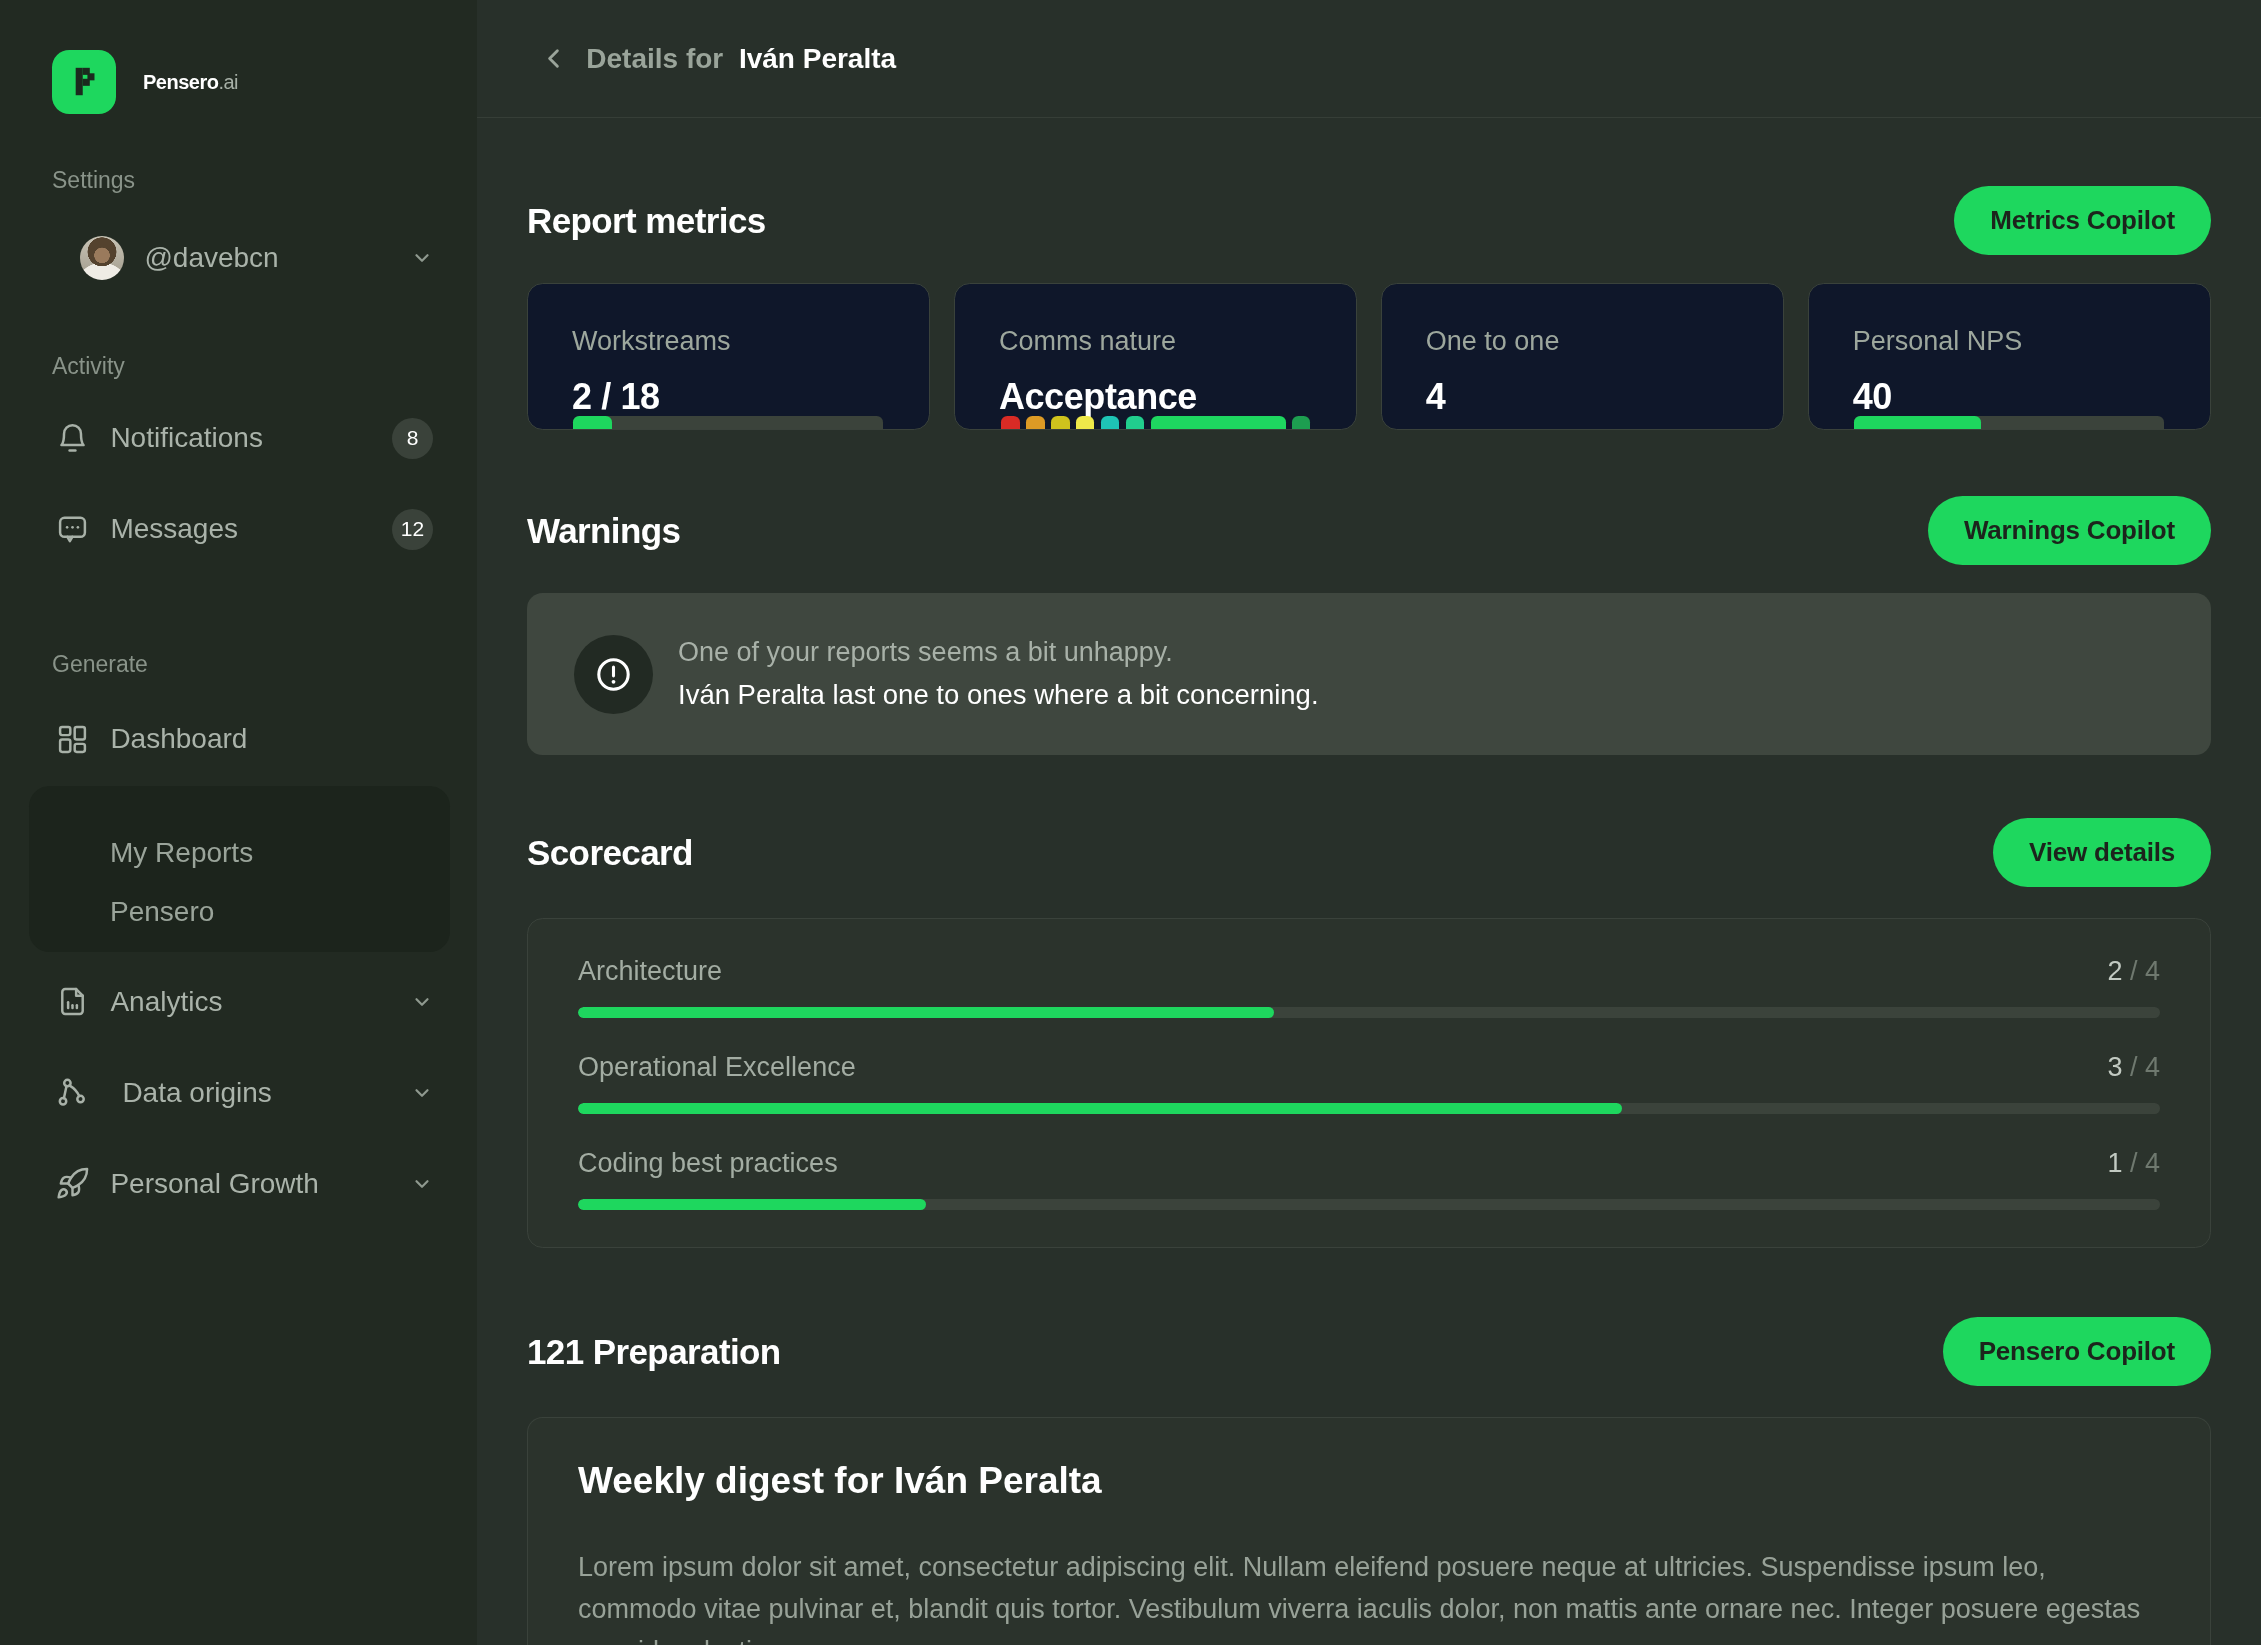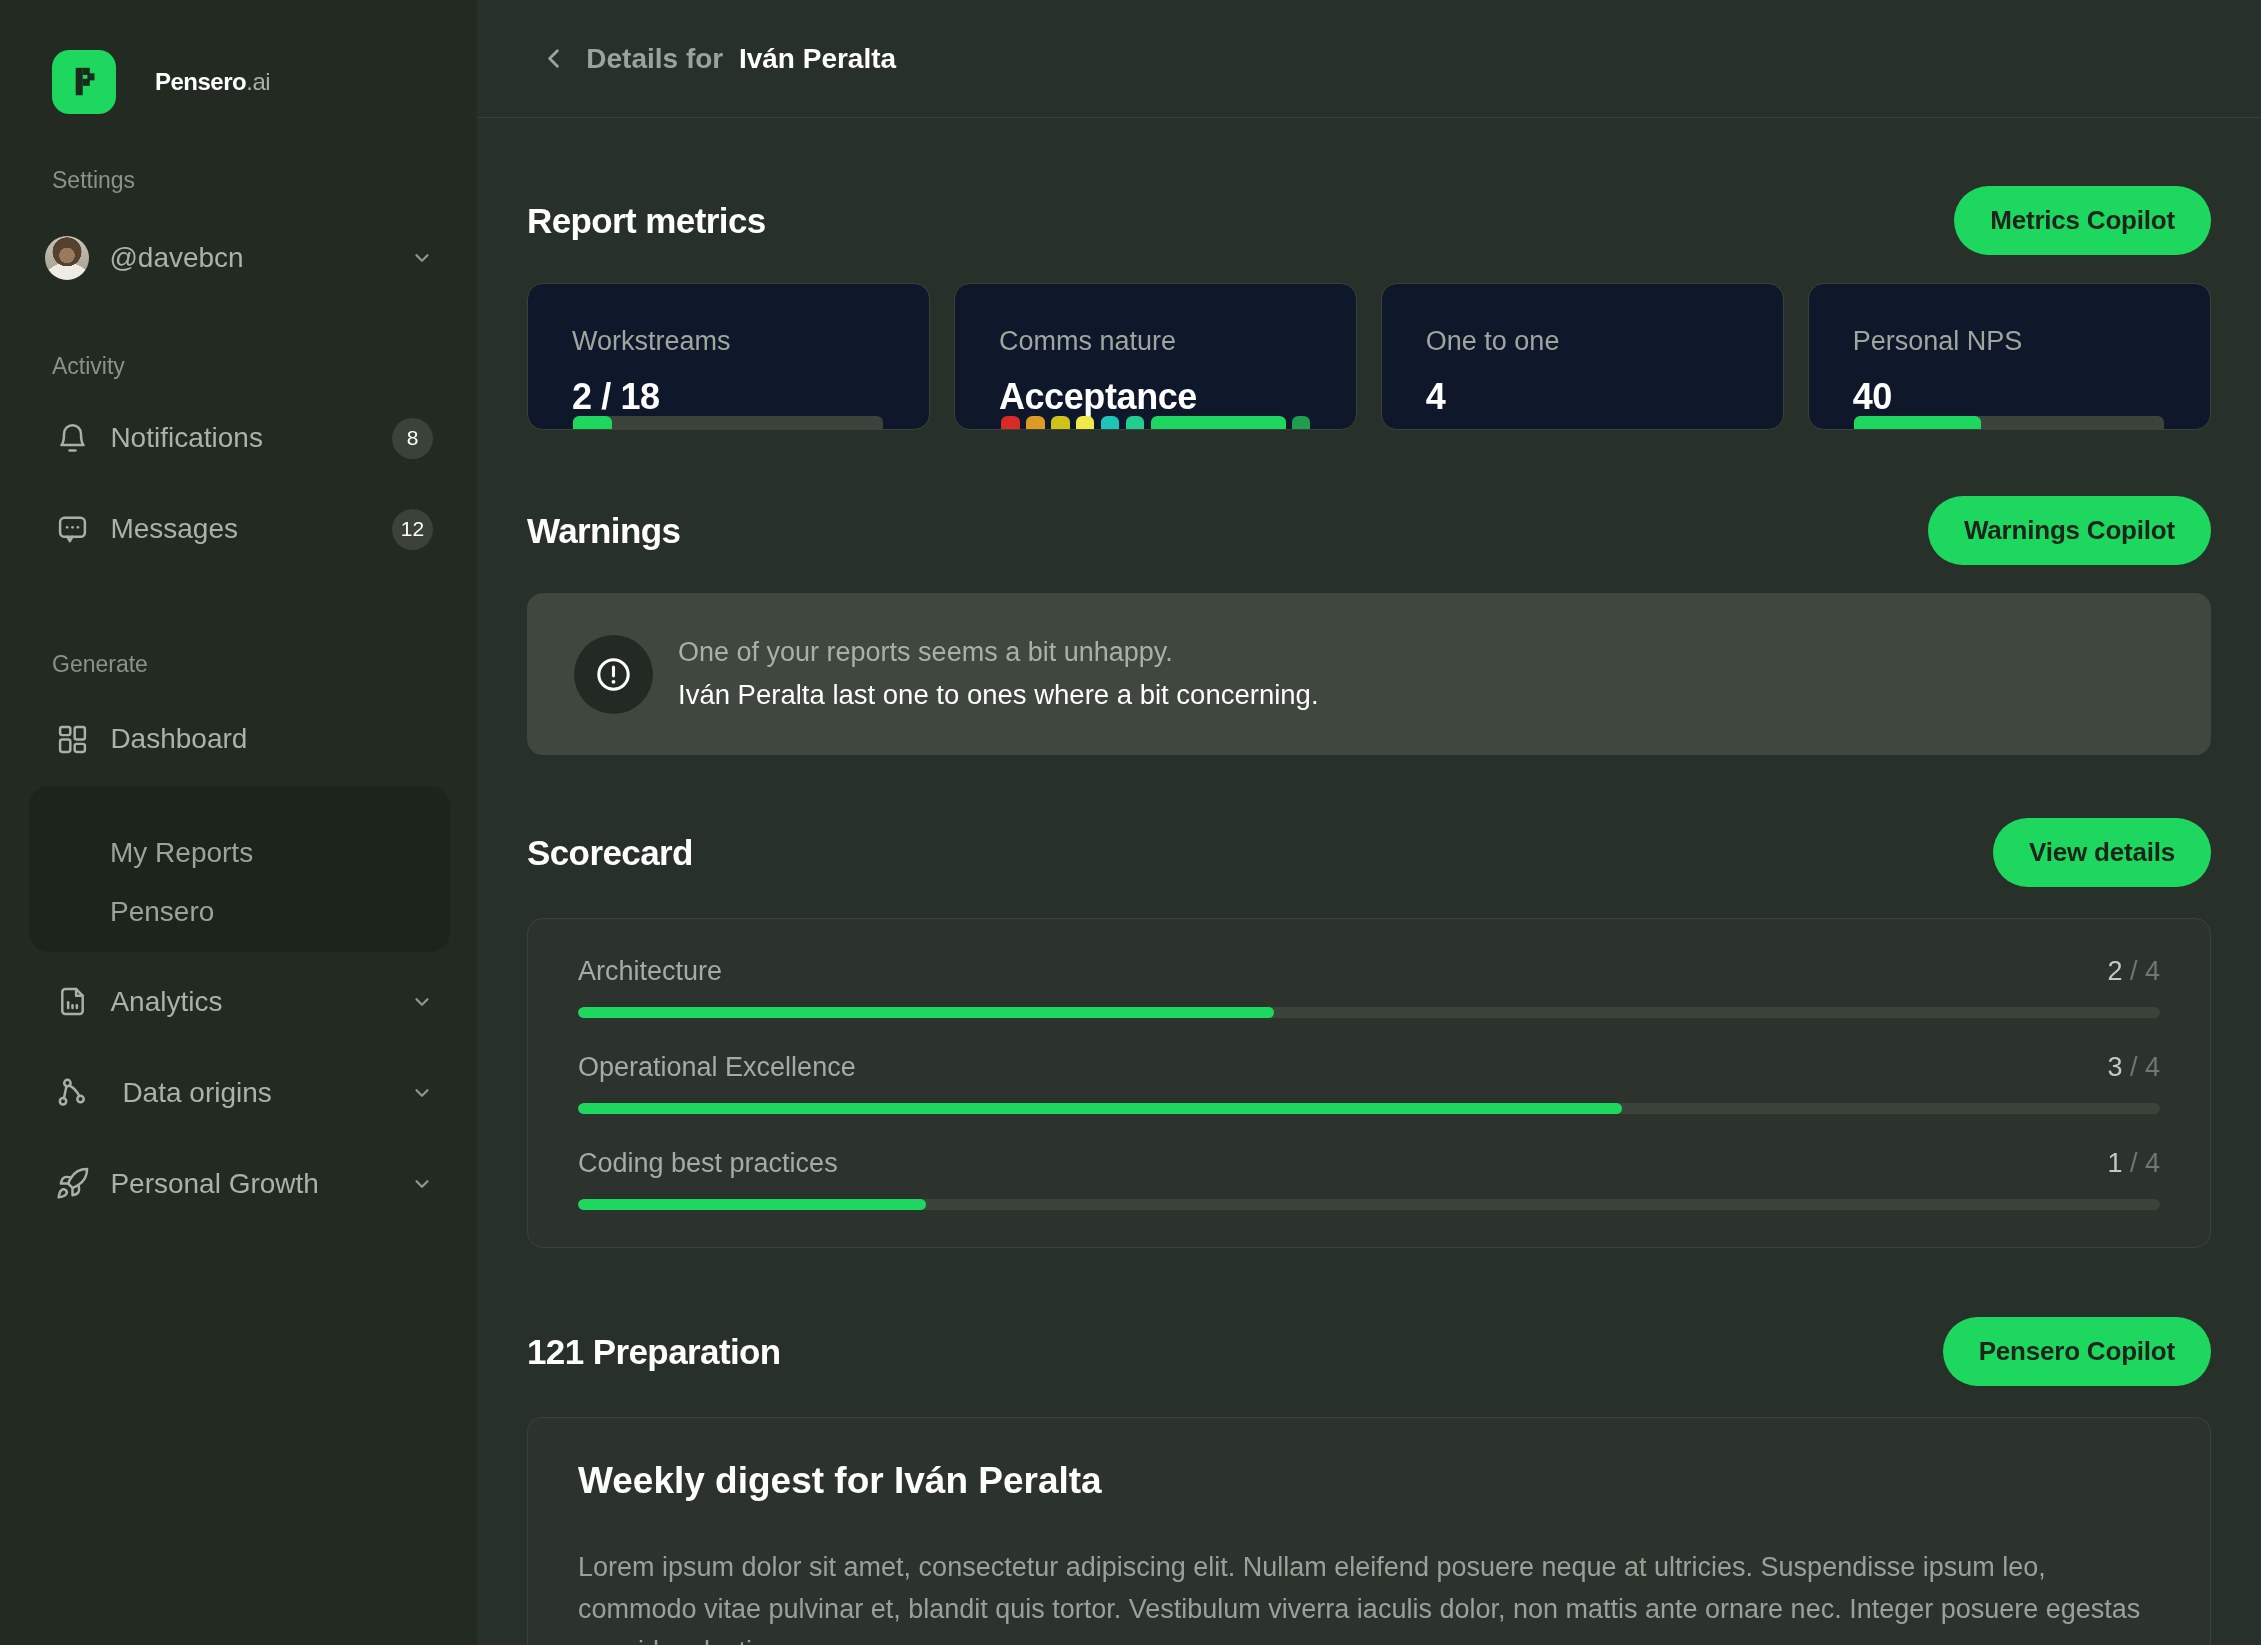--- a/index.html
+++ b/index.html
@@ -18,39 +18,39 @@
     width:477px; min-width:477px; height:100%;
     background:#222a22; padding-top:50px;
     display:flex; flex-direction:column;
   }
   .logo-row { display:flex; align-items:center; gap:27px; padding-left:52px; }
   .logo-box {
     width:64px; height:64px; border-radius:17.3px; background:#1ed75e;
     display:flex; align-items:center; justify-content:center;
   }
   .logo-box svg { width:47px; height:47px; }
-  .brand { font-size:24px; font-weight:700; letter-spacing:-0.5px; color:#fff;margin-left:12px; }
+  .brand { font-size:20px; font-weight:700; letter-spacing:-0.5px; color:#fff; }
   .brand .suffix { font-weight:400; color:#a7b0a7; }
 
   .section-label { color:#899389; font-size:23px; line-height:28px; padding-left:52px; }
   .lbl-settings { margin-top:52px; }
   .lbl-activity { margin-top:69px; }
   .lbl-generate { margin-top:96px; }
 
   .side-row {
     display:flex; align-items:center; height:50px;
     padding-left:55px; padding-right:44px;
     color:#aab3aa; font-size:28px; cursor:pointer;
   }
   .side-row .row-icon { width:35px; height:35px; margin-right:20.4px; color:#a8b1a8; flex:none; }
   .side-row .row-icon svg { width:35px; height:35px; }
   .chev { margin-left:auto; color:#8f998f; }
   .chev svg { width:22px; height:22px; }
 
-  .user-row { margin-top:39px; padding-left:45px;justify-content:space-between; }
+  .user-row { margin-top:39px; padding-left:80px;justify-content:space-between; }
   .avatar {
     width:44px; height:44px; border-radius:50%; margin-right:20.4px; flex:none;
     background:
       radial-gradient(circle at 50% 44%, #9a7a5c 0 23%, rgba(0,0,0,0) 24%),
       radial-gradient(circle at 50% 36%, #54422e 0 40%, rgba(0,0,0,0) 41%),
       radial-gradient(circle at 50% 122%, #efece5 0 46%, rgba(0,0,0,0) 47%),
       linear-gradient(180deg,#c9c4b6,#a09a8b);
   }
   .row-notifications { margin-top:33px; }
   .row-messages { margin-top:41px; }

